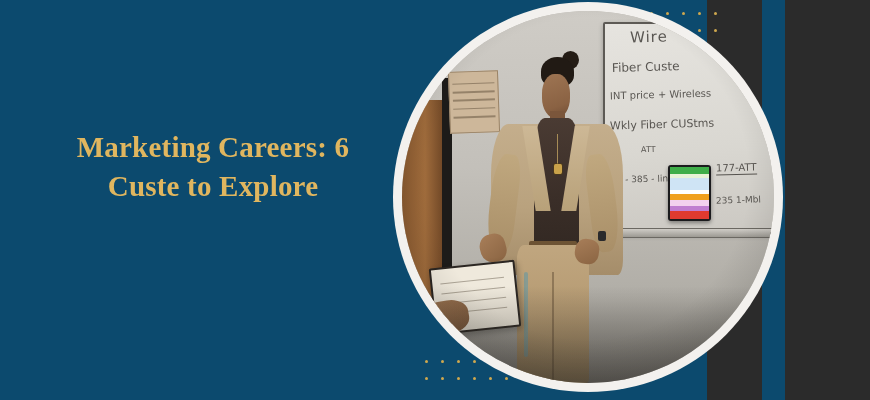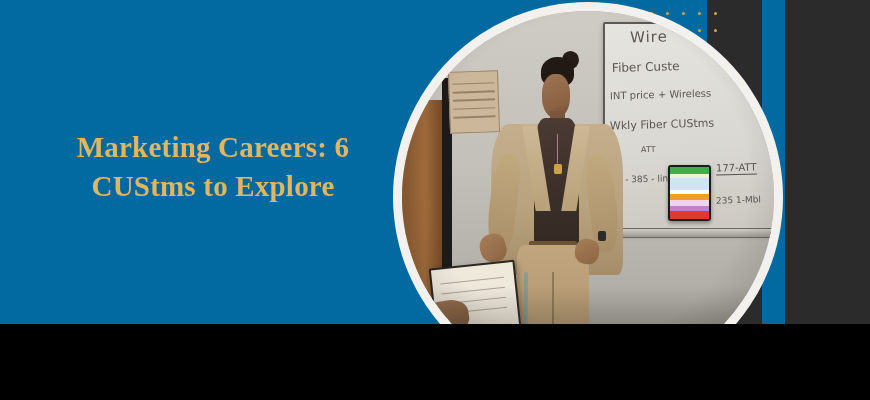--- a/index.html
+++ b/index.html
@@ -8,22 +8,22 @@
     padding: 0;
     background: #000000;
   }
   body {
     font-family: "Liberation Serif", serif;
   }
 
   .banner {
     position: relative;
     width: 870px;
-    height: 324px;
-    background: #0369a1;
+    height: 400px;
+    background: #0c4a6e;
     overflow: hidden;
   }
 
   
   .panel {
     position: absolute;
     top: 0;
     height: 400px;
     background: #2b2b2b;
   }
@@ -326,21 +326,21 @@
 </head>
 <body>
 
 <div class="banner">
 
   <div class="panel panel-inner"></div>
   <div class="panel panel-outer"></div>
 
   <div class="headline-wrap">
     <div class="headline">Marketing Careers: 6</div>
-    <div class="headline">CUStms to Explore</div>
+    <div class="headline">Custe to Explore</div>
   </div>
 
   <div class="dot-grid dots-top-right">
     <span class="dot"></span>
     <span class="dot"></span>
     <span class="dot"></span>
     <span class="dot"></span>
     <span class="dot"></span>
     <span class="dot"></span>
     <span class="dot"></span>

